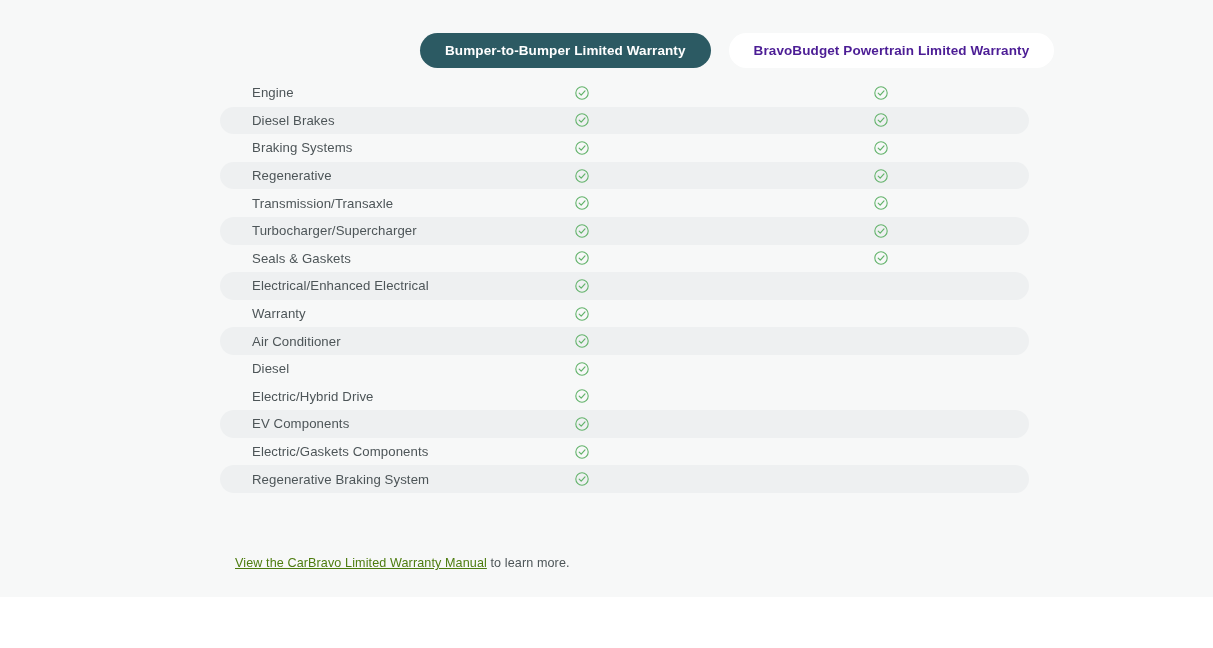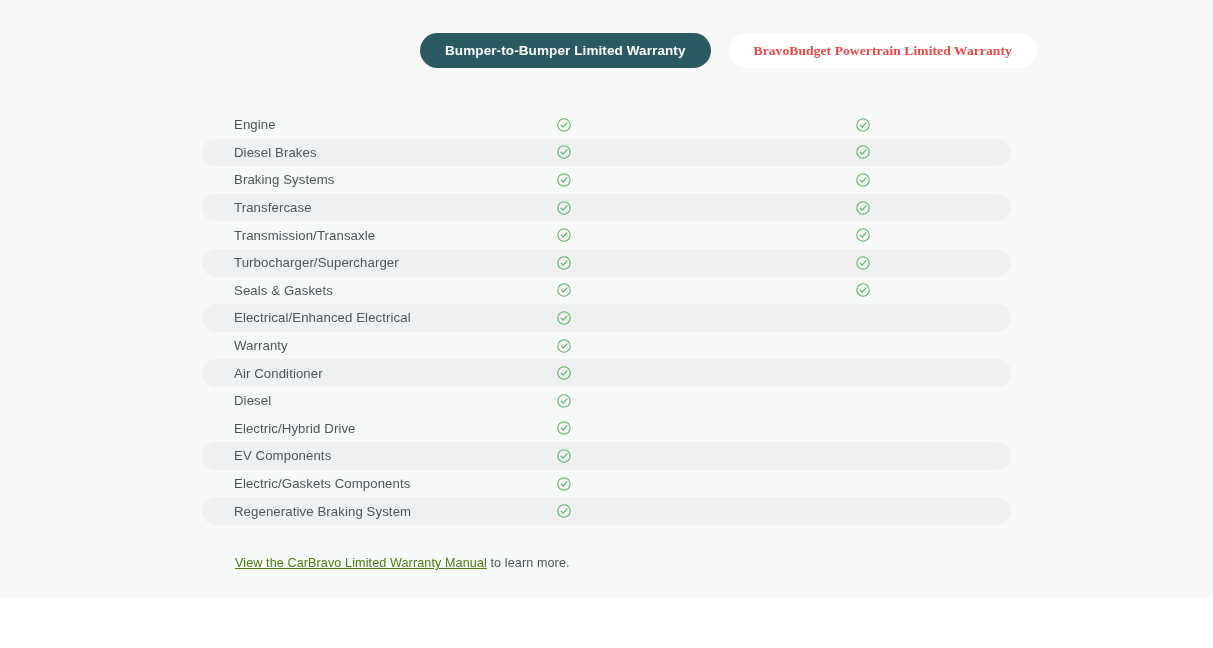--- a/index.html
+++ b/index.html
@@ -47,29 +47,27 @@
     letter-spacing: 0.1px;
     cursor: pointer;
     white-space: nowrap;
   }
   .tab.active {
     background: #2c5a63;
     color: #ffffff;
   }
   .tab.inactive {
     background: #ffffff;
-    color: #ef4444;
-    font-family: Liberation Serif, serif;
+    color: #4c1d95;
   }
   .table {
     position: absolute;
-    left: 202px;
+    left: 220px;
     top: 79px;
     width: 809px;
-    margin-top: 32px;
   }
   .row {
     position: relative;
     height: 27.6px;
     display: flex;
     align-items: center;
     border-radius: 14px;
   }
   .row.alt {
     background: #eef0f1;
@@ -172,21 +170,21 @@
             </svg>
           </span>
           <span class="check col2">
             <svg width="14" height="14" viewBox="0 0 14 14">
               <circle cx="7" cy="7" r="6.2" fill="none" stroke="#63b36b" stroke-width="1.1"></circle>
               <path d="M4.2 7.1 L6.2 9.1 L10 4.9" fill="none" stroke="#63b36b" stroke-width="1.2" stroke-linecap="round" stroke-linejoin="round"></path>
             </svg>
           </span>
         </div>
         <div class="row alt">
-          <span class="row-label">Transfercase</span>
+          <span class="row-label">Regenerative</span>
           <span class="check col1">
             <svg width="14" height="14" viewBox="0 0 14 14">
               <circle cx="7" cy="7" r="6.2" fill="none" stroke="#63b36b" stroke-width="1.1"></circle>
               <path d="M4.2 7.1 L6.2 9.1 L10 4.9" fill="none" stroke="#63b36b" stroke-width="1.2" stroke-linecap="round" stroke-linejoin="round"></path>
             </svg>
           </span>
           <span class="check col2">
             <svg width="14" height="14" viewBox="0 0 14 14">
               <circle cx="7" cy="7" r="6.2" fill="none" stroke="#63b36b" stroke-width="1.1"></circle>
               <path d="M4.2 7.1 L6.2 9.1 L10 4.9" fill="none" stroke="#63b36b" stroke-width="1.2" stroke-linecap="round" stroke-linejoin="round"></path>

